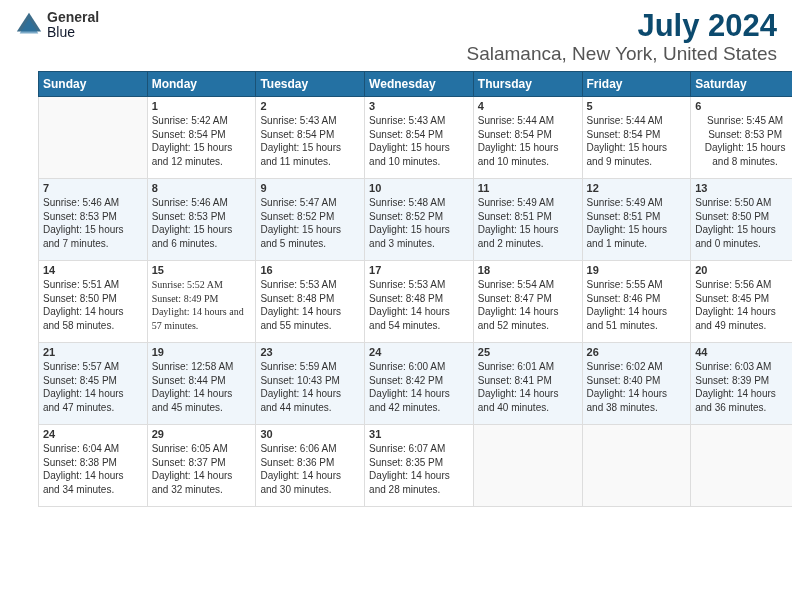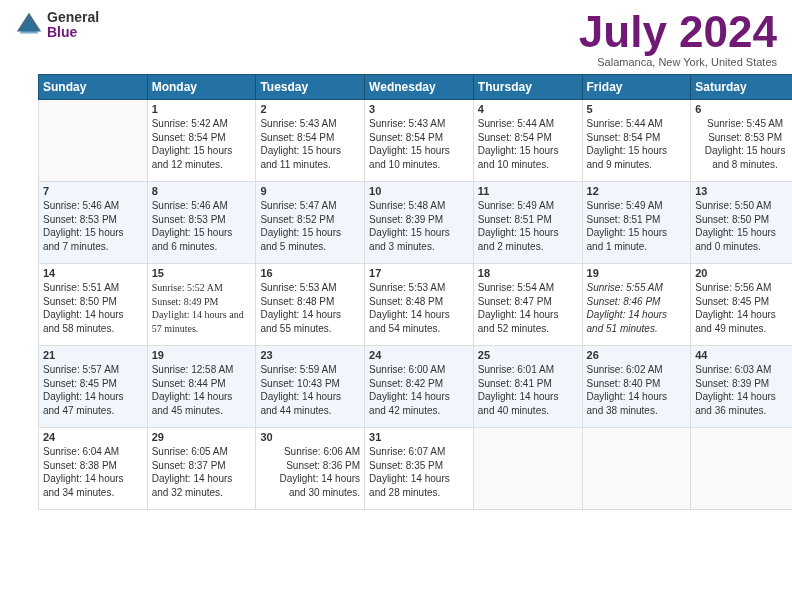--- a/index.html
+++ b/index.html
@@ -32,38 +32,38 @@
       flex-direction: column;
       line-height: 1.1;
     }
     .logo-general {
       font-size: 14px;
       font-weight: bold;
       color: #333;
     }
     .logo-blue {
       font-size: 14px;
-      font-weight: bold;
-      color: #701a75;
+      font-weight: normal;
+      color: #0f172a;
     }
     .logo-icon {
       width: 28px;
       height: 28px;
     }
     .title-section {
       text-align: right;
     }
     .month-year {
-      font-size: 44px;
+      font-size: 31px;
       font-weight: bold;
-      color: #701a75;
+      color: #0c4a6e;
       line-height: 1;
     }
     .location {
-      font-size: 11px;
+      font-size: 19px;
       color: #555;
       margin-top: 2px;
     }
     .calendar {
       width: 100%;
       border-collapse: collapse;
       border: 1px solid #ccc;
       margin-left: 23px;
     }
     .calendar th {
@@ -191,21 +191,21 @@
           </td>
           <td>
             <span class="day-number">9</span>
             <div class="day-info" style="white-space: pre-line;">Sunrise: 5:47 AM
 Sunset: 8:52 PM
 Daylight: 15 hours and 5 minutes.</div>
           </td>
           <td>
             <span class="day-number">10</span>
             <div class="day-info" style="white-space: pre-line;">Sunrise: 5:48 AM
-Sunset: 8:39 PM
+Sunset: 8:52 PM
 Daylight: 15 hours and 3 minutes.</div>
           </td>
           <td>
             <span class="day-number">11</span>
             <div class="day-info" style="white-space: pre-line;">Sunrise: 5:49 AM
 Sunset: 8:51 PM
 Daylight: 15 hours and 2 minutes.</div>
           </td>
           <td>
             <span class="day-number">12</span>
@@ -246,21 +246,21 @@
 Daylight: 14 hours and 54 minutes.</div>
           </td>
           <td>
             <span class="day-number">18</span>
             <div class="day-info" style="white-space: pre-line;">Sunrise: 5:54 AM
 Sunset: 8:47 PM
 Daylight: 14 hours and 52 minutes.</div>
           </td>
           <td>
             <span class="day-number">19</span>
-            <div class="day-info" style="white-space: pre-line; font-style: italic;">Sunrise: 5:55 AM
+            <div class="day-info" style="white-space: pre-line;">Sunrise: 5:55 AM
 Sunset: 8:46 PM
 Daylight: 14 hours and 51 minutes.</div>
           </td>
           <td>
             <span class="day-number">20</span>
             <div class="day-info" style="white-space: pre-line;">Sunrise: 5:56 AM
 Sunset: 8:45 PM
 Daylight: 14 hours and 49 minutes.</div>
           </td>
         </tr>
@@ -316,21 +316,21 @@
 Daylight: 14 hours and 34 minutes.</div>
           </td>
           <td>
             <span class="day-number">29</span>
             <div class="day-info" style="white-space: pre-line;">Sunrise: 6:05 AM
 Sunset: 8:37 PM
 Daylight: 14 hours and 32 minutes.</div>
           </td>
           <td>
             <span class="day-number">30</span>
-            <div class="day-info" style="white-space: pre-line; text-align: right;">Sunrise: 6:06 AM
+            <div class="day-info" style="white-space: pre-line;">Sunrise: 6:06 AM
 Sunset: 8:36 PM
 Daylight: 14 hours and 30 minutes.</div>
           </td>
           <td>
             <span class="day-number">31</span>
             <div class="day-info" style="white-space: pre-line;">Sunrise: 6:07 AM
 Sunset: 8:35 PM
 Daylight: 14 hours and 28 minutes.</div>
           </td>
           <td class="empty"></td>

